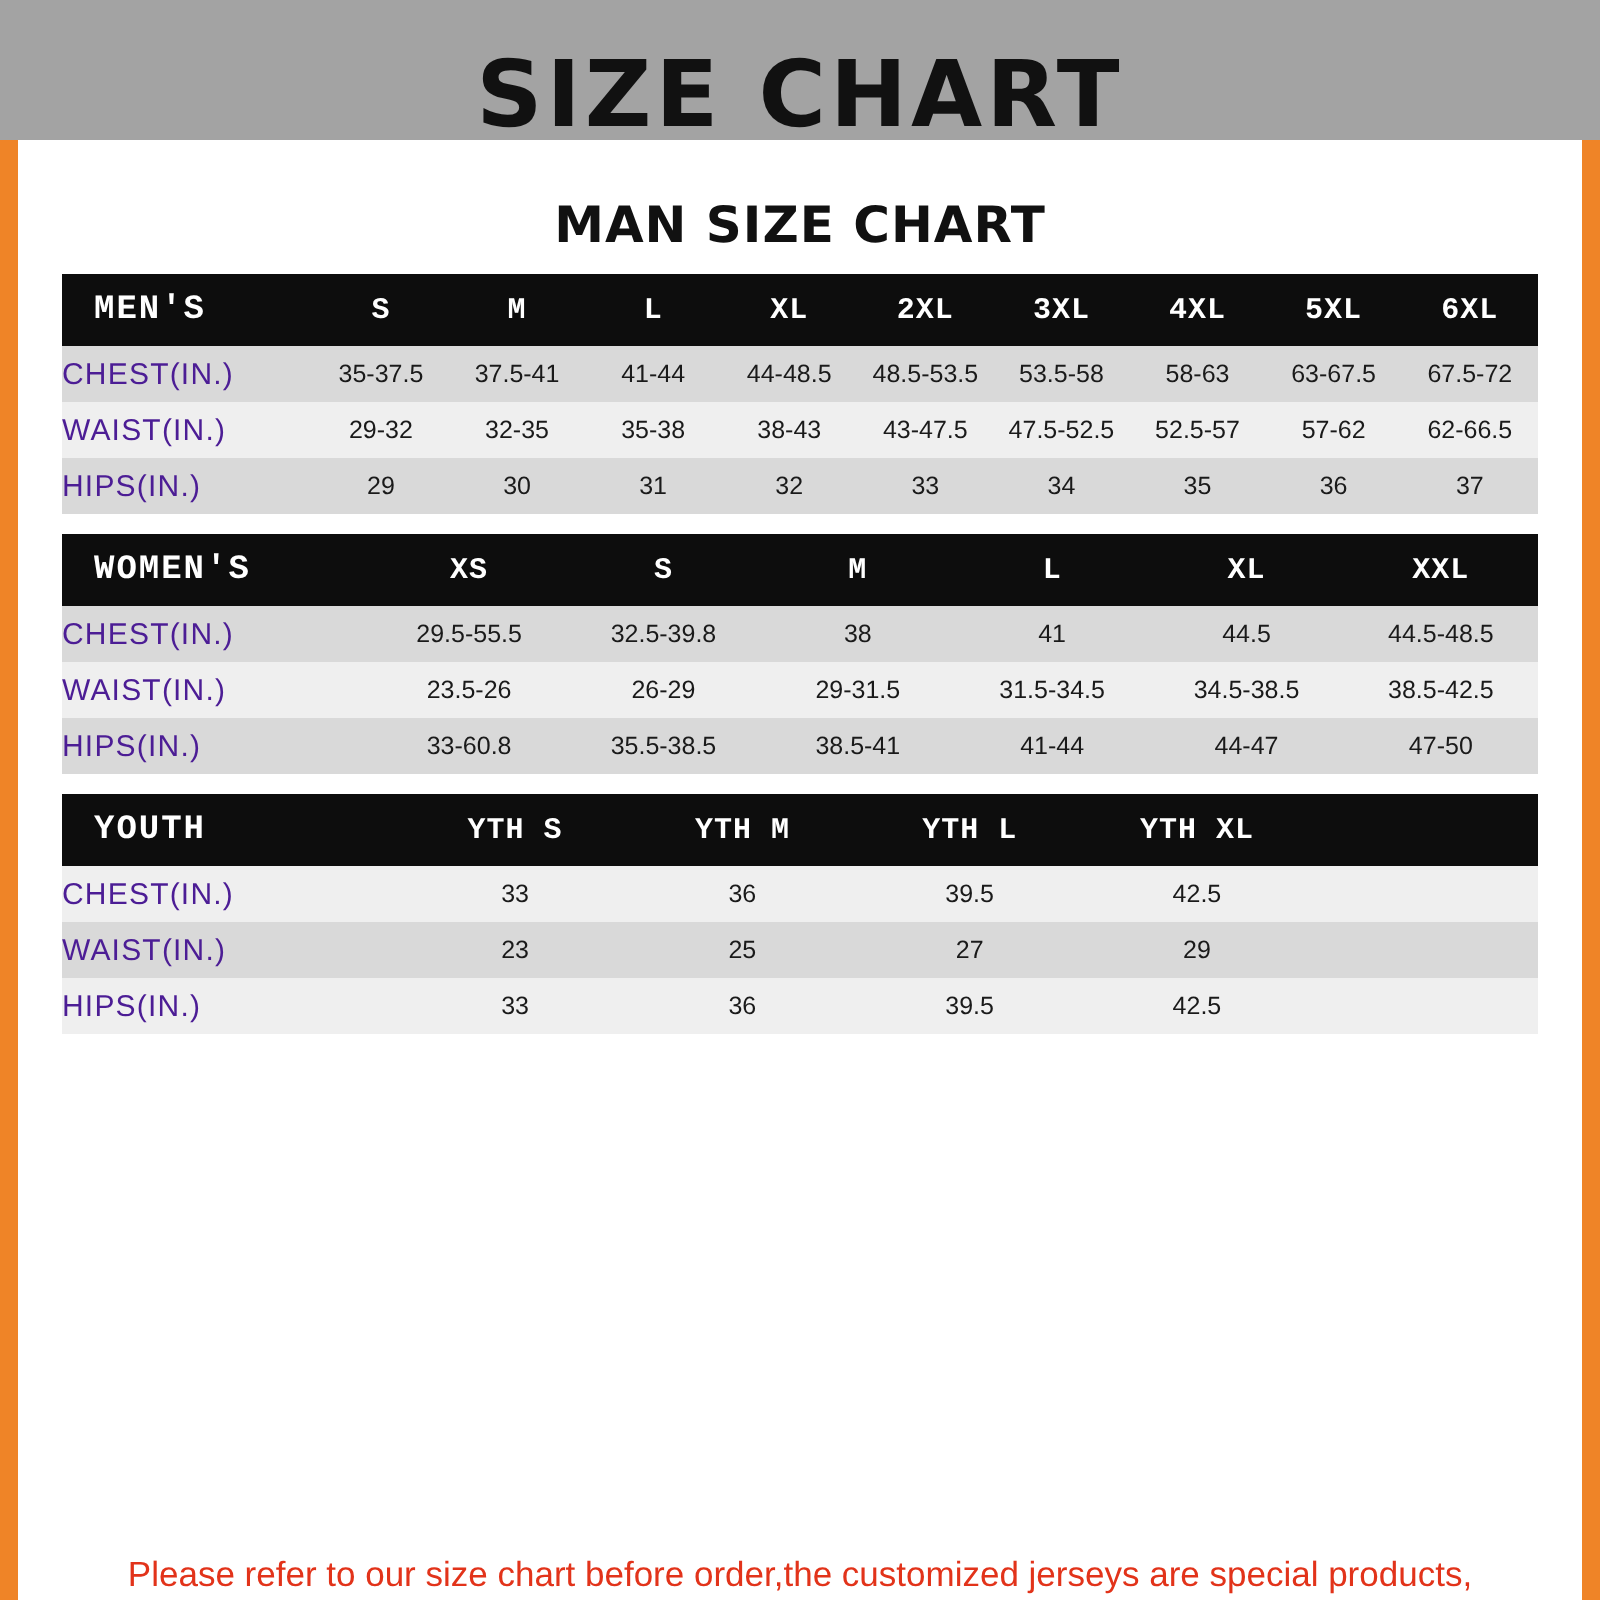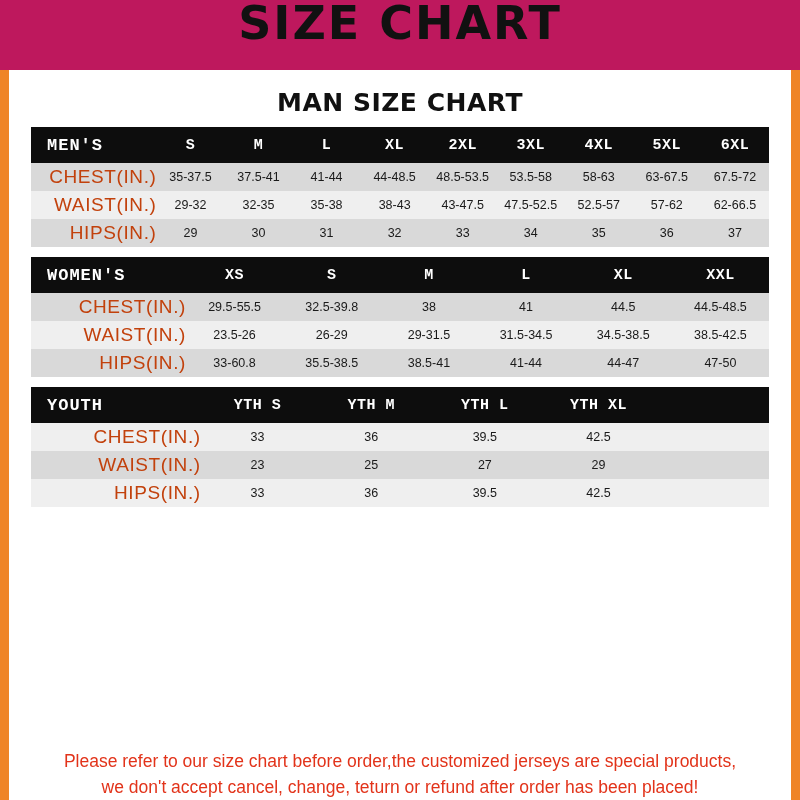--- a/index.html
+++ b/index.html
@@ -12,39 +12,39 @@
   .page {
     width: 800px; height: 800px;
     background: #ffffff;
     border-left: 9px solid #ef8427;
     border-right: 9px solid #ef8427;
     position: relative;
     display: flex;
     flex-direction: column;
   }
   .banner {
-    background: #be185d;
+    background: #a3a3a3;
     height: 70px;
     display: flex;
-    align-items: flex-start;
+    align-items: flex-end;
     justify-content: center;
     margin-left: -9px;
     margin-right: -9px;
     width: 800px;
   }
   .banner-title {
     font-family: "DejaVu Sans", sans-serif;
     font-weight: bold;
     font-size: 46px;
     letter-spacing: 2px;
     color: #111111;
     line-height: 1;
   }
   .content {
-    padding: 2px 22px;
+    padding: 12px 22px;
     flex: 1;
   }
   .section-title {
     text-align: center;
     font-family: "DejaVu Sans", sans-serif;
     font-weight: bold;
     font-size: 25px;
     color: #111111;
     letter-spacing: 0.5px;
   }
@@ -80,24 +80,24 @@
   thead th.rowhead {
     text-align: left;
     padding-left: 16px;
     font-size: 17px;
     letter-spacing: 1px;
   }
   tbody tr { height: 28px; }
   tbody tr.odd { background: #d9d9d9; }
   tbody tr.even { background: #efefef; }
   tbody td.rowhead {
-    font-size: 19px;
+    font-size: 15px;
     letter-spacing: 0.6px;
-    color: #c2410c;
-    text-align: right;
+    color: #4c1d95;
+    text-align: left;
   }
 
   
   table.men col.c0 { width: 17%; }
   table.women col.c0 { width: 21%; }
   table.youth col.c0 { width: 23%; }
 
   .footnote {
     margin: 22px 22px 0 22px;
     color: #e2331a;
@@ -283,16 +283,15 @@
           <td>42.5</td>
           <td></td>
         </tr>
       </tbody>
     </table>
 
   </div>
 
   <div class="footnote">
     <div>Please refer to our size chart before order,the customized jerseys are special products,</div>
-    <div>we don't accept cancel, change, teturn or refund after order has been placed!</div>
   </div>
 
 </div>
 
 </body></html>

